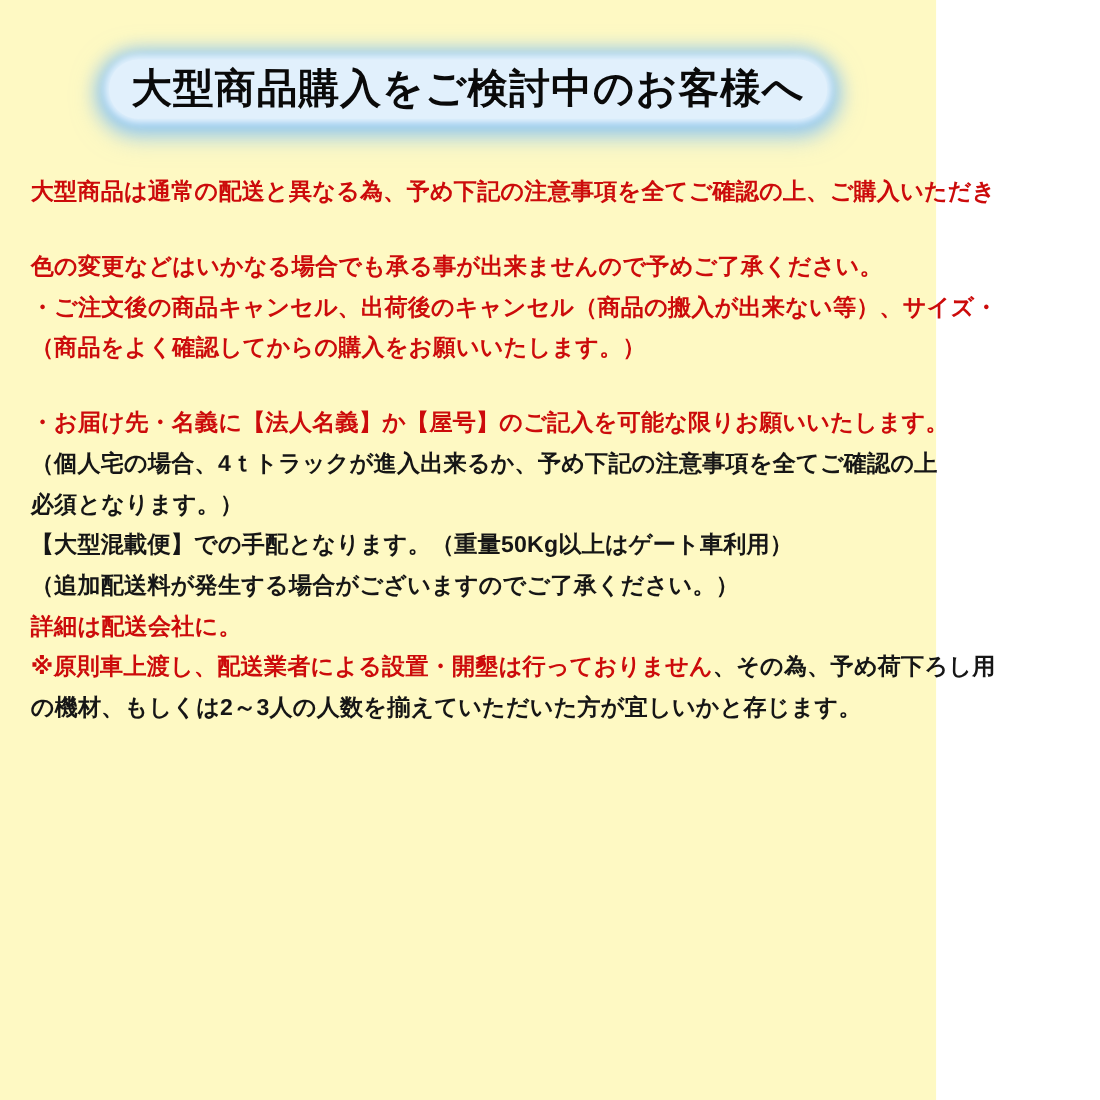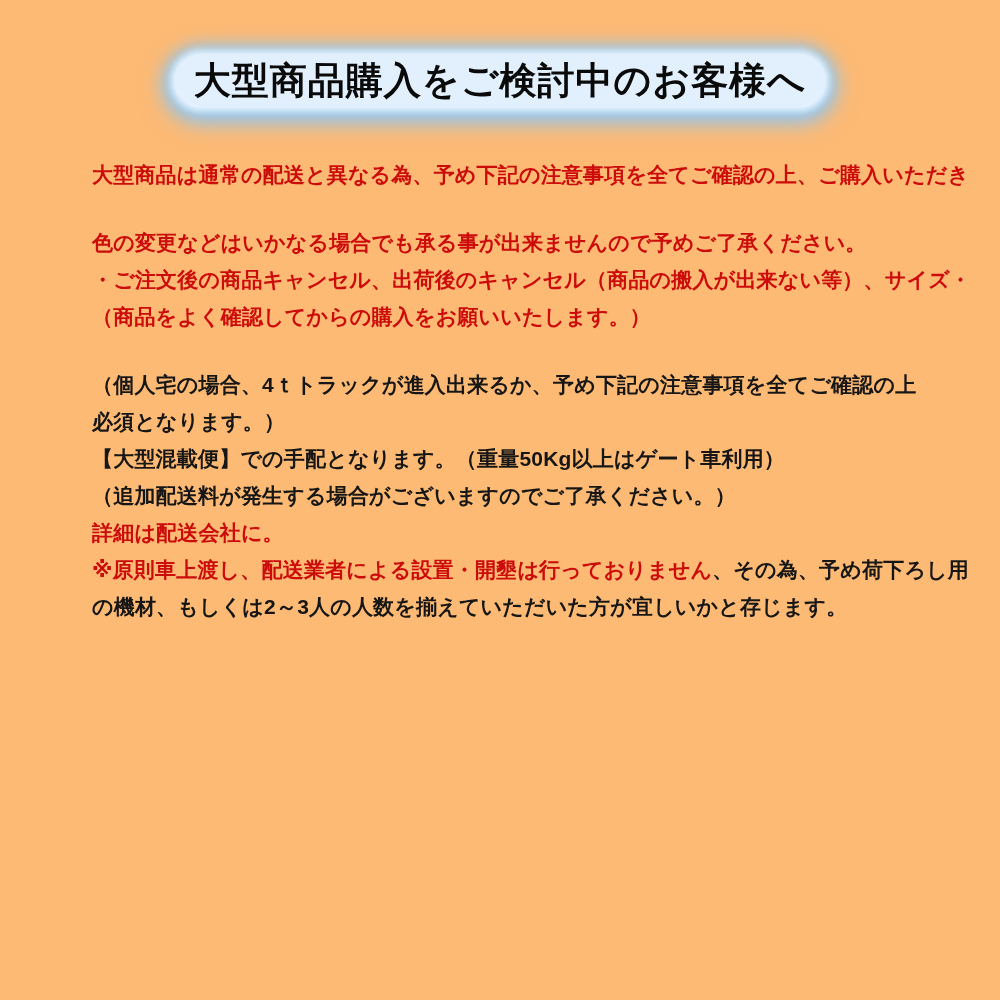--- a/index.html
+++ b/index.html
@@ -4,23 +4,23 @@
 <style>
   * { margin: 0; padding: 0; box-sizing: border-box; }
   html, body { background: #ffffff; }
   body {
     width: 1000px;
     height: 1000px;
     font-family: "Liberation Sans", "DejaVu Sans", sans-serif;
     overflow: hidden;
   }
   .page {
-    width: 1000px;
+    width: 851px;
     height: 1000px;
-    background: #fdba74;
+    background: #fef9c3;
     position: relative;
   }
   .title-row {
     text-align: center;
     padding-top: 54px;
   }
   .title {
     display: inline-block;
     font-size: 37px;
     font-weight: bold;
@@ -29,21 +29,21 @@
     padding: 2px 20px;
     border-radius: 28px;
     background: var(--glow-inner, #e1f0fc);
     box-shadow:
       0 0 6px 4px var(--glow-inner, #e1f0fc),
       0 2px 16px 9px var(--glow-outer, #8fc6f2),
       0 6px 22px 12px rgba(143, 198, 242, 0.55);
   }
   .content {
     margin-top: 48px;
-    padding: 0 92px;
+    padding: 0 28px;
   }
   .block {
     margin-bottom: 31px;
   }
   .line {
     font-size: 21px;
     font-weight: bold;
     line-height: 37px;
     letter-spacing: 0.2px;
     white-space: nowrap;
@@ -61,20 +61,21 @@
   <div class="content" id="notice">
       <div class="block">
         <div class="line"><span class="seg-red">大型商品は通常の配送と異なる為、予め下記の注意事項を全てご確認の上、ご購入いただき</span></div>
       </div>
       <div class="block">
         <div class="line"><span class="seg-red">色の変更などはいかなる場合でも承る事が出来ませんので予めご了承ください。</span></div>
         <div class="line"><span class="seg-red">・ご注文後の商品キャンセル、出荷後のキャンセル（商品の搬入が出来ない等）、サイズ・</span></div>
         <div class="line"><span class="seg-red">（商品をよく確認してからの購入をお願いいたします。）</span></div>
       </div>
       <div class="block">
+        <div class="line"><span class="seg-red">・お届け先・名義に【法人名義】か【屋号】のご記入を可能な限りお願いいたします。</span></div>
         <div class="line"><span class="seg-black">（個人宅の場合、4ｔトラックが進入出来るか、予め下記の注意事項を全てご確認の上</span></div>
         <div class="line"><span class="seg-black">必須となります。）</span></div>
         <div class="line"><span class="seg-black">【大型混載便】での手配となります。（重量50Kg以上はゲート車利用）</span></div>
         <div class="line"><span class="seg-black">（追加配送料が発生する場合がございますのでご了承ください。）</span></div>
         <div class="line"><span class="seg-red">詳細は配送会社に。</span></div>
         <div class="line"><span class="seg-red">※原則車上渡し、配送業者による設置・開墾は行っておりません</span><span class="seg-black">、その為、予め荷下ろし用</span></div>
         <div class="line"><span class="seg-black">の機材、もしくは2～3人の人数を揃えていただいた方が宜しいかと存じます。</span></div>
       </div>
     </div>
 </div>

